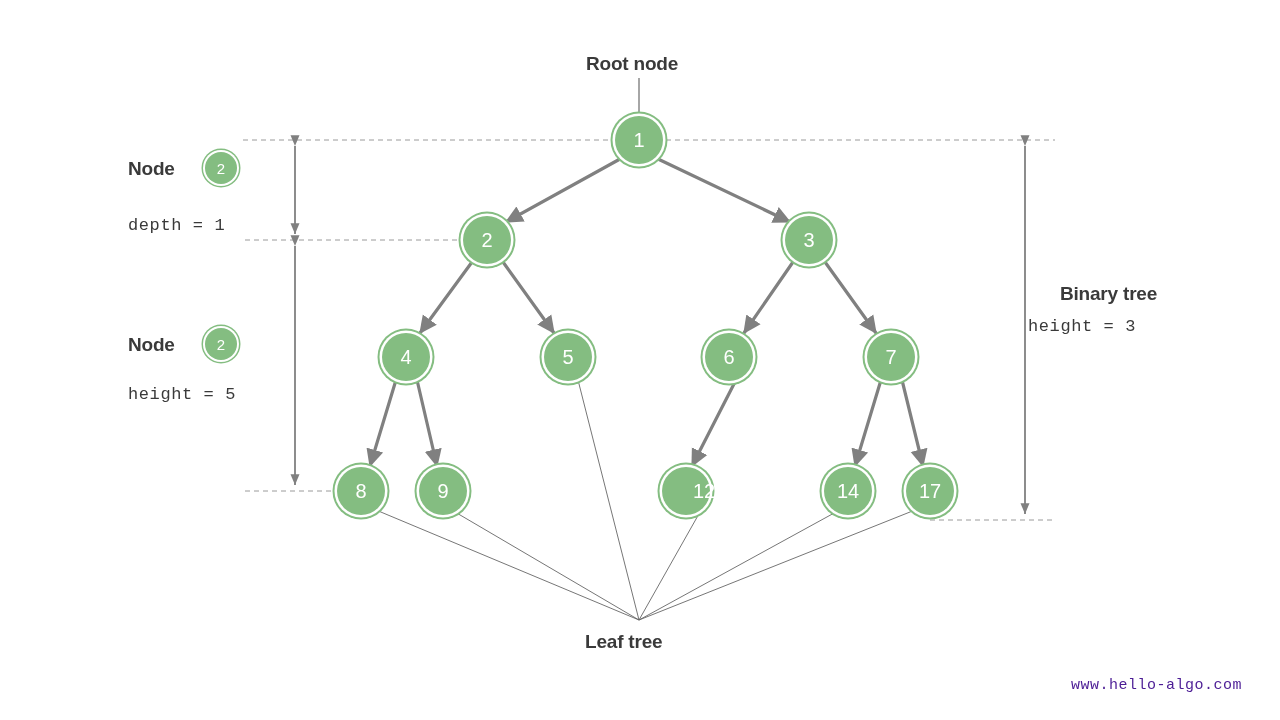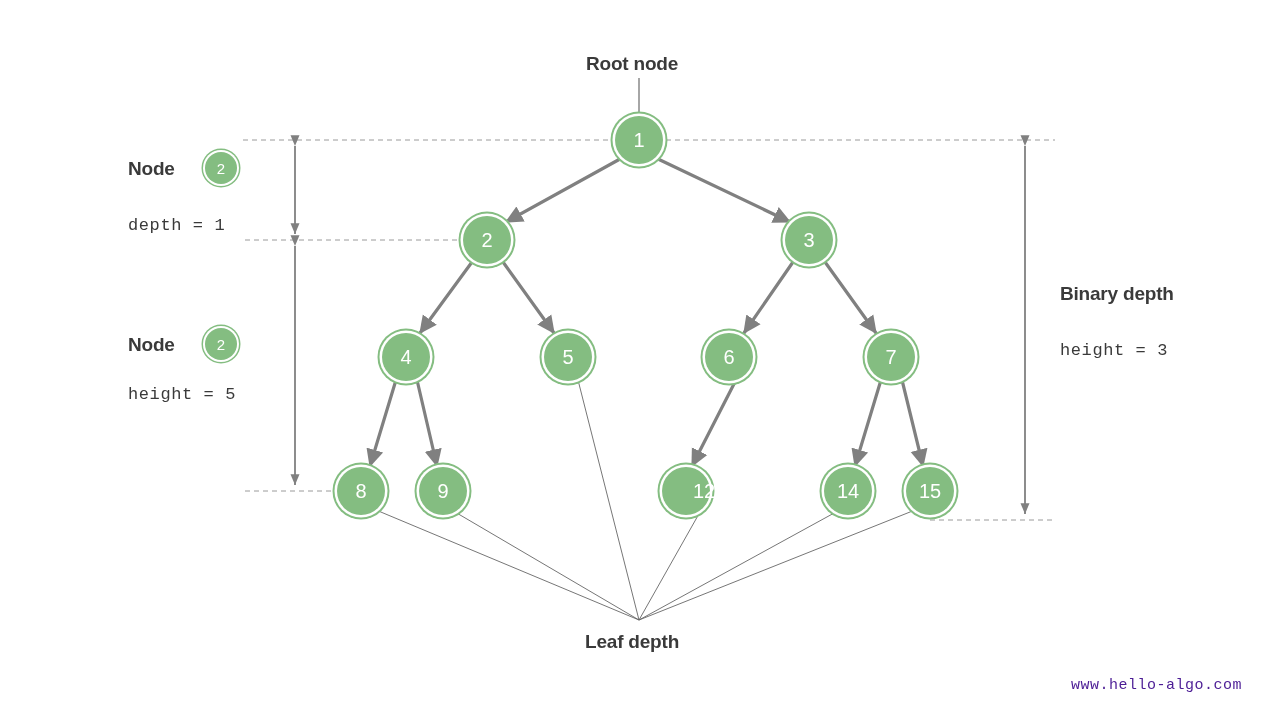--- a/index.html
+++ b/index.html
@@ -161,36 +161,36 @@
       <line x1="295" y1="246" x2="295" y2="485" marker-start="url(#dimUp)" marker-end="url(#dimUp)"></line>
     </g>
 
     <g stroke="#808080" stroke-width="1.8" fill="none">
       <line x1="1025" y1="146" x2="1025" y2="514" marker-start="url(#dimUp)" marker-end="url(#dimUp)"></line>
     </g>
   </svg>
 
   <div class="label-bold" style="left:586px; top:53px;">Root node</div>
 
-  <div class="label-bold" style="left:585px; top:631px;">Leaf depth</div>
+  <div class="label-bold" style="left:585px; top:631px;">Leaf tree</div>
 
   <div class="label-bold" style="left:128px; top:158px;">Node</div>
   <div class="chip" style="left:221px; top:168px;">
     <span>2</span>
   </div>
   <div class="label-mono" style="left:128px; top:216px;">depth = 1</div>
 
   <div class="label-bold" style="left:128px; top:334px;">Node</div>
   <div class="chip" style="left:221px; top:344px;">
     <span>2</span>
   </div>
   <div class="label-mono" style="left:128px; top:385px;">height = 5</div>
 
-  <div class="label-bold" style="left:1060px; top:283px;">Binary depth</div>
-  <div class="label-mono" style="left:1060px; top:317px;margin-top:24px;">height = 3</div>
+  <div class="label-bold" style="left:1060px; top:283px;">Binary tree</div>
+  <div class="label-mono" style="left:1028px; top:317px;">height = 3</div>
 
   <div class="node" style="left:639px; top:140px;">
     <span>1</span>
   </div>
   <div class="node" style="left:487px; top:240px;">
     <span>2</span>
   </div>
   <div class="node" style="left:809px; top:240px;">
     <span>3</span>
   </div>
@@ -212,18 +212,18 @@
   <div class="node" style="left:443px; top:491px;">
     <span>9</span>
   </div>
   <div class="node" style="left:686px; top:491px;padding-left:36px;">
     <span>12</span>
   </div>
   <div class="node" style="left:848px; top:491px;">
     <span>14</span>
   </div>
   <div class="node" style="left:930px; top:491px;">
-    <span>15</span>
+    <span>17</span>
   </div>
 
   <div class="watermark" style="left:1071px; top:677px;">www.hello-algo.com</div>
 
 </div>
 
 </body></html>

